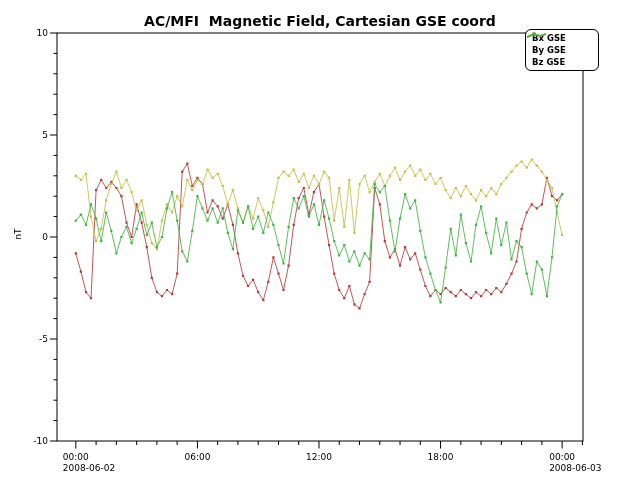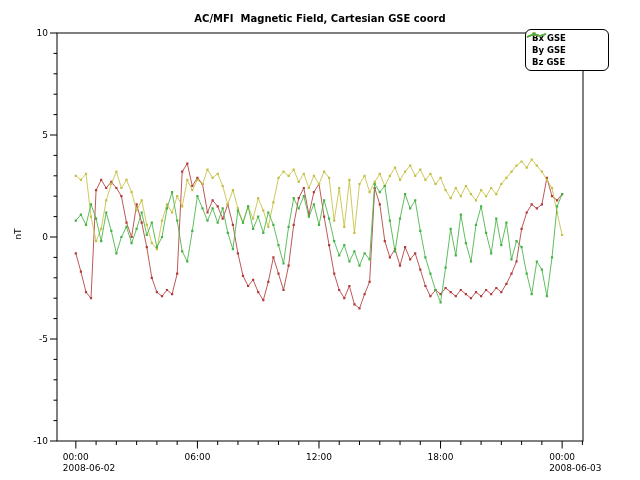--- a/index.html
+++ b/index.html
@@ -1,27 +1,27 @@
 <!DOCTYPE html>
 <html><head>
 <meta charset="utf-8">
 <style>
   html,body{margin:0;padding:0;background:#ffffff;}
   #canvas{position:relative;width:640px;height:480px;background:#ffffff;overflow:hidden;
           font-family:"DejaVu Sans","Liberation Sans",sans-serif;}
   #plot-title{position:absolute;top:13px;left:0;width:640px;text-align:center;
-              font-size:10px;font-weight:bold;color:#000;white-space:pre;}
+              font-size:14px;font-weight:bold;color:#000;white-space:pre;}
   #ylab{position:absolute;left:12px;top:229px;font-size:9px;color:#000;
         transform:rotate(-90deg);transform-origin:center center;}
   svg{position:absolute;left:0;top:0;}
   svg text{font-family:"DejaVu Sans","Liberation Sans",sans-serif;font-size:9px;fill:#000;}
   .frame{fill:none;stroke:#000;stroke-width:1;}
   .tick{stroke:#000;stroke-width:1;}
   #legend{position:absolute;left:525px;top:29px;width:64px;background:#fff;
-          border:1px solid #000;border-radius:6px;padding:2px 14px 2px 4px;z-index:5;}
+          border:1px solid #000;border-radius:6px;padding:2px 4px 2px 4px;z-index:5;}
   .lg-row{display:flex;align-items:center;height:12px;}
   .lg-sample{width:22px;height:10px;flex:0 0 22px;}
   .lg-label{font-size:8.5px;font-weight:bold;color:#000;white-space:nowrap;margin-left:2px;}
 </style>
 </head>
 <body>
 
 <div id="canvas">
   <div id="plot-title">AC/MFI  Magnetic Field, Cartesian GSE coord</div>
   <div id="ylab">nT</div>

